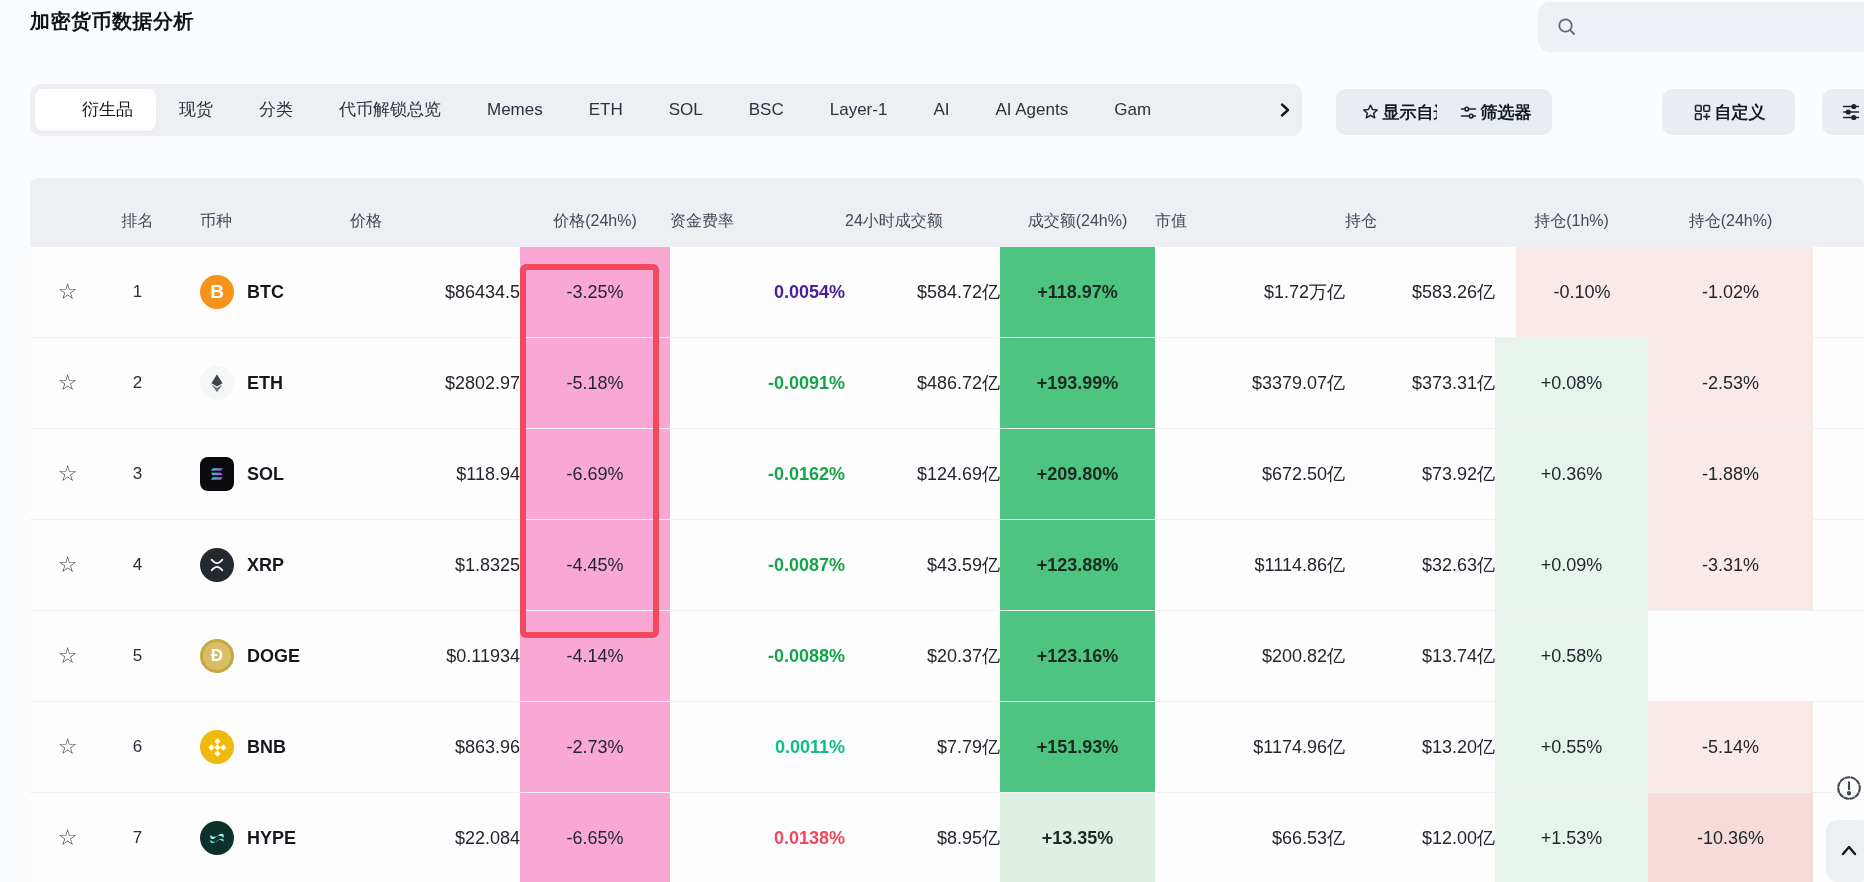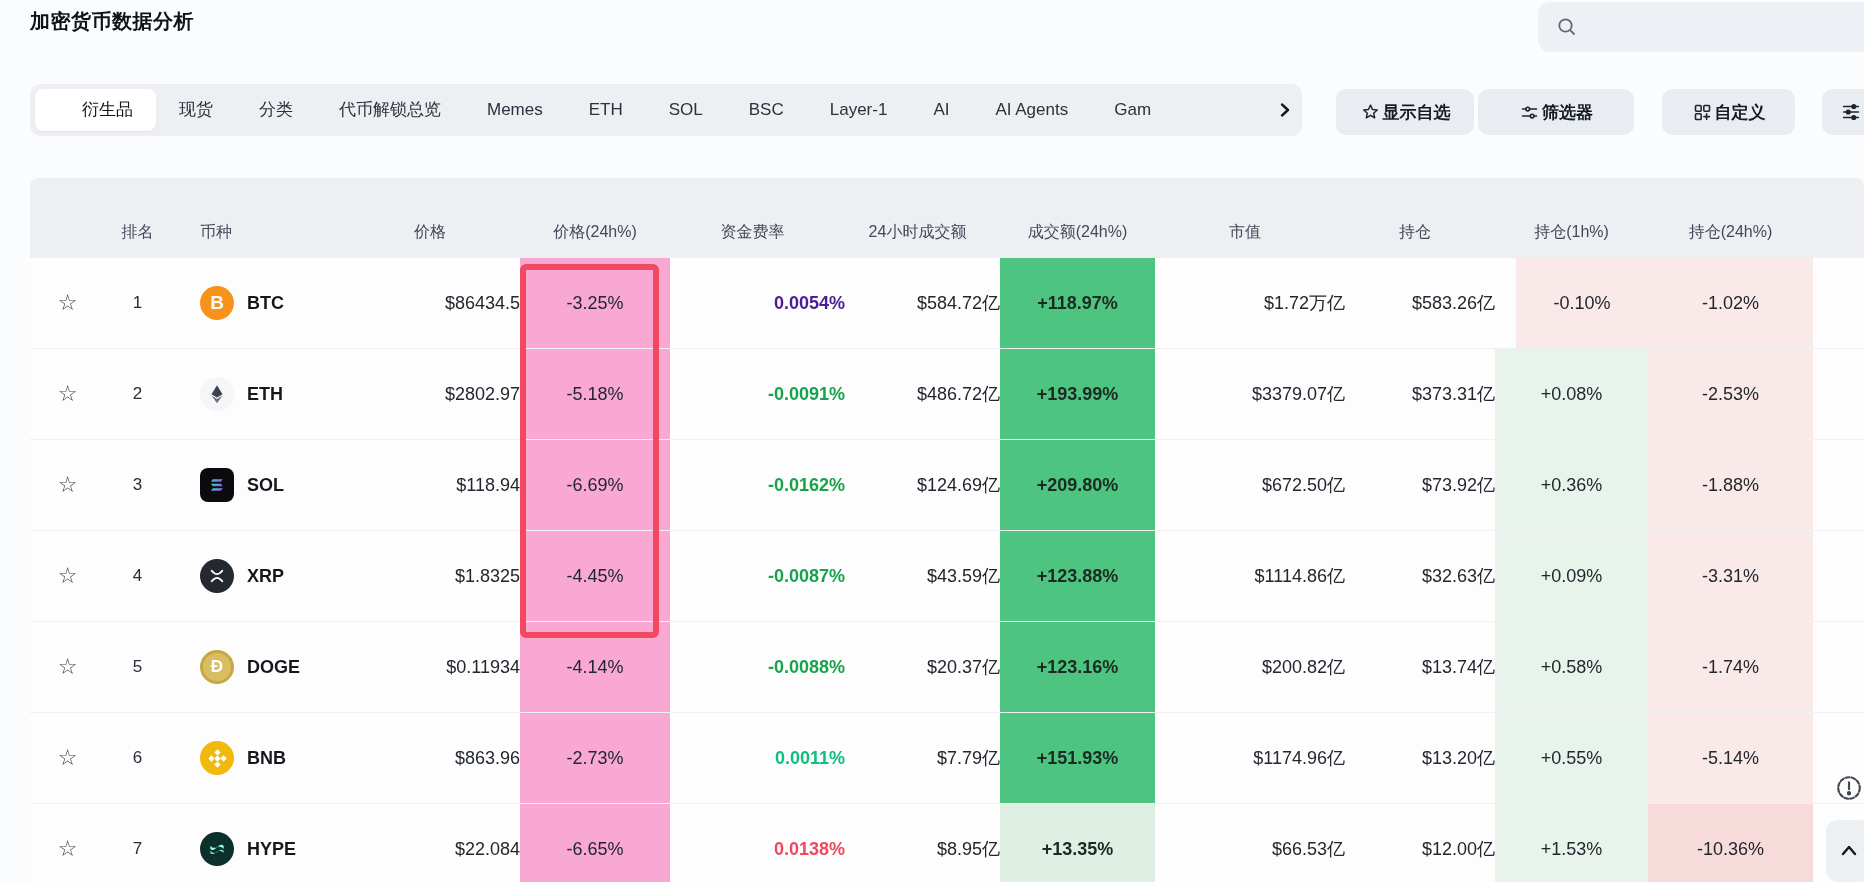--- a/index.html
+++ b/index.html
@@ -41,39 +41,39 @@
     display:flex; align-items:center; justify-content:center;
     background:linear-gradient(90deg, rgba(237,239,243,0), #edeff3 40%);
   }
   .tool-btn {
     position:absolute; top:89px; height:46px;
     background:#e9edf2; border-radius:10px;
     display:flex; align-items:center; justify-content:center; gap:2px;
     font-size:17px; font-weight:700; color:#121a24; cursor:pointer;
   }
   #btn-favorites { left:1336px; width:138px; }
-  #btn-filter    { left:1478px; width:156px; }
+  #btn-filter    { left:1437px; width:115px; }
   #btn-custom    { left:1662px; width:133px; }
   #btn-columns   { left:1822px; width:58px;  }
   
   .table-wrap { position:absolute; left:30px; top:178px; width:1834px; }
   .grid {
     display:grid;
     grid-template-columns:75px 65px 180px 170px 150px 175px 155px 155px 190px 150px 153px 165px minmax(0,1fr);
   }
   .thead {
-    height:80px; background:#edeff3; border-radius:8px 8px 0 0;
+    height:69px; background:#edeff3; border-radius:8px 8px 0 0;
     align-items:end;
   }
   .thead .h {
     padding-bottom:15px; font-size:16px; font-weight:500; color:#424a58;
     white-space:nowrap;
   }
   .h.left  { padding-left:30px; }
-  .h.right { text-align:center; padding-right:10px; }
+  .h.right { text-align:left; padding-right:10px; }
   .h.center{ text-align:center; }
   .trow {
     height:91px; background:#fdfdfe; border-bottom:1px solid #eef0f3;
     align-items:stretch; font-size:18px; font-weight:500; color:#22272e;
   }
   .trow .c { display:flex; align-items:center; }
   .c.star-c { justify-content:center; font-size:22px; color:#40464e; cursor:pointer; }
   .c.rank   { justify-content:center; font-size:17px; color:#272e36; }
   .c.coin   { padding-left:30px; gap:13px; cursor:pointer; }
   .c.coin b { font-size:18px; font-weight:700; color:#14181d; }
@@ -309,21 +309,20 @@
           <b>DOGE</b>
         </div>
         <div class="c right">$0.11934</div>
         <div class="c mid chg">-4.14%</div>
         <div class="c right funding f-green">-0.0088%</div>
         <div class="c right">$20.37亿</div>
         <div class="c mid vol-strong">+123.16%</div>
         <div class="c right">$200.82亿</div>
         <div class="c right">$13.74亿</div>
         <div class="c mid oi1-green">+0.58%</div>
-        <div class="c mid oi2">-1.74%</div>
         <div class="c"></div>
       </div>
       <div class="grid trow">
         <div class="c star-c">☆</div>
         <div class="c rank">6</div>
         <div class="c coin">
           <span style="width:34px;height:34px;border-radius:50%;background:#f0b90b;display:flex;align-items:center;justify-content:center;">
             <svg width="19" height="19" viewBox="0 0 24 24" fill="#fff">
               <rect x="9.2" y="9.2" width="5.6" height="5.6" transform="rotate(45 12 12)"></rect>
               <rect x="9.2" y="1.6" width="5.6" height="5.6" transform="rotate(45 12 4.4)"></rect>

